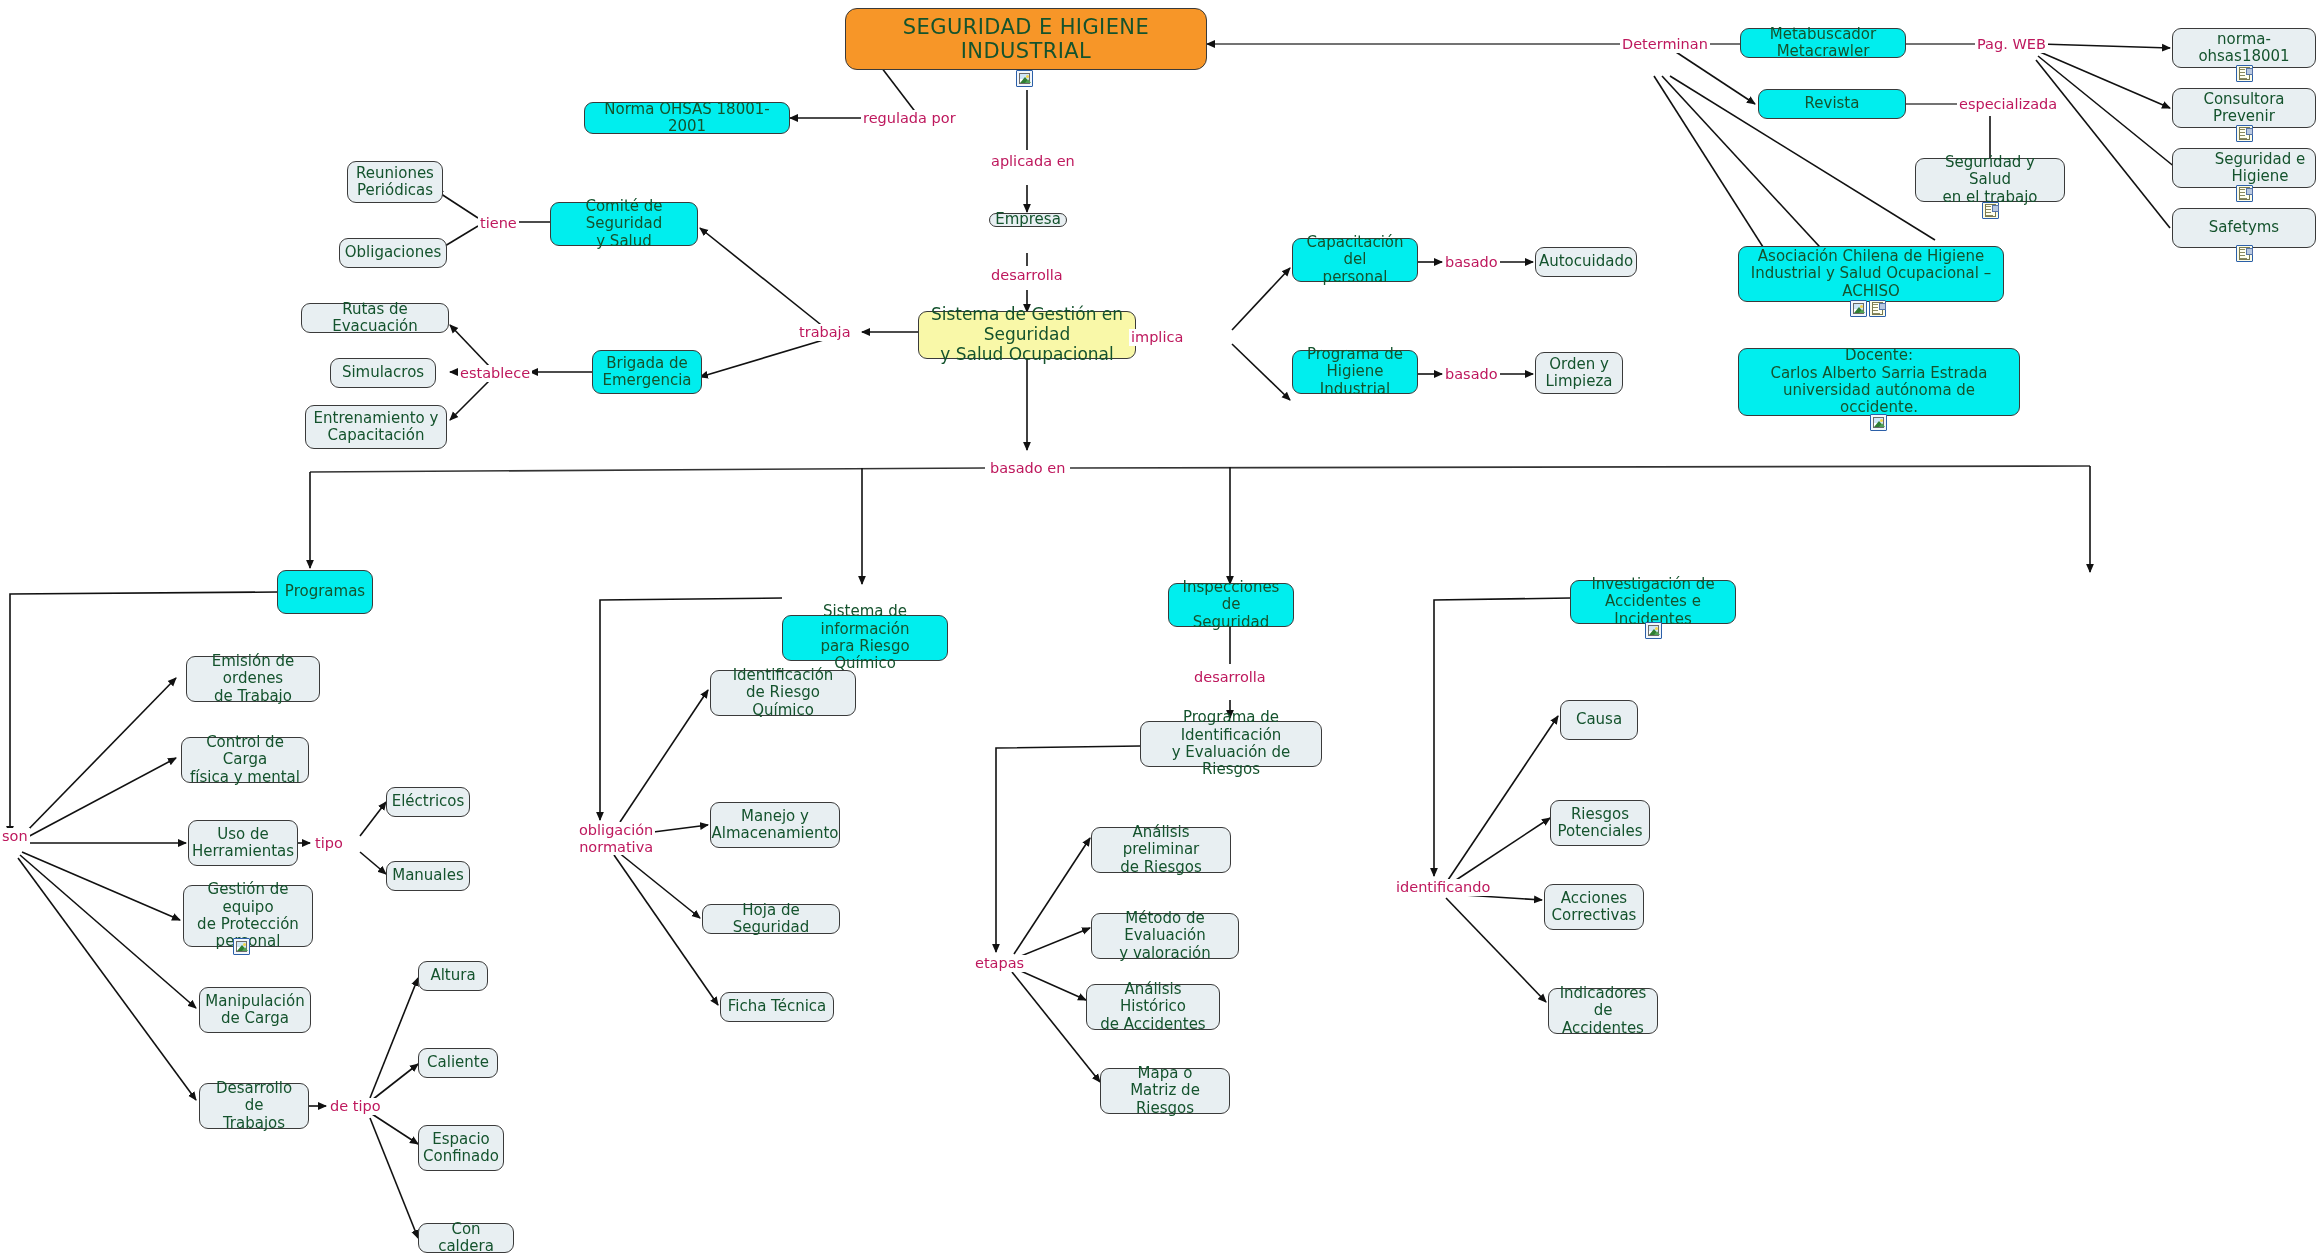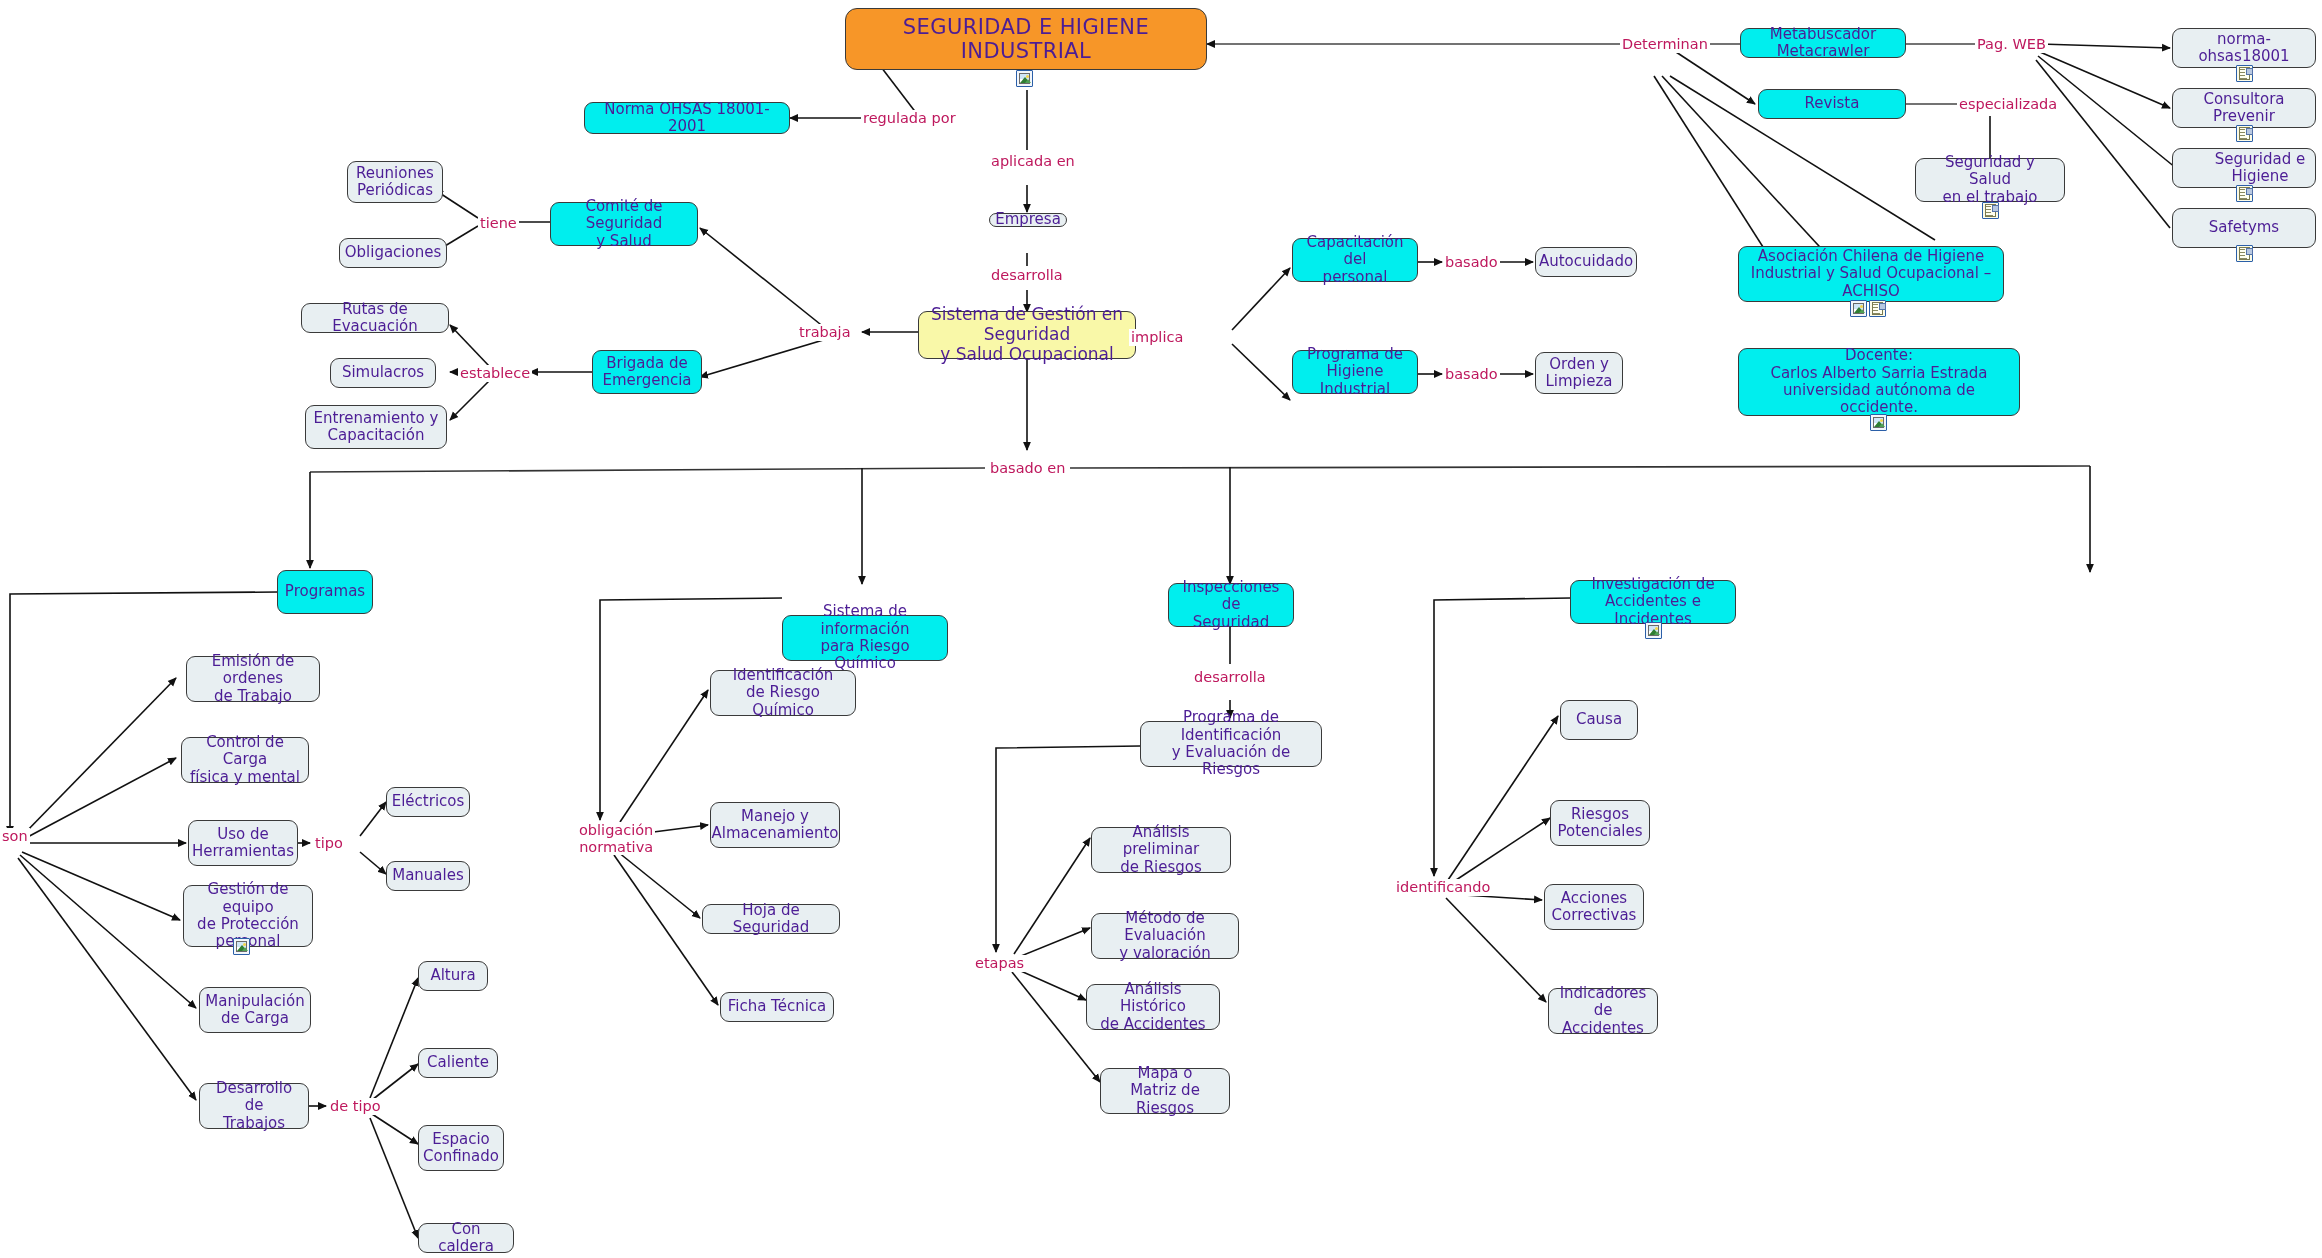--- a/index.html
+++ b/index.html
@@ -24,21 +24,21 @@
   }
   .node {
     position: absolute;
     box-sizing: border-box;
     display: flex;
     align-items: center;
     justify-content: center;
     text-align: center;
     border: 1px solid #3a3a3a;
     border-radius: 9px;
-    color: #4c1d95;
+    color: #14532d;
     line-height: 1.16;
     padding: 2px 6px;
     white-space: pre-line;
     z-index: 3;
   }
   .n-plain {
     background: #e8eff2;
     font-size: 15px;
   }
   .n-cyan {

